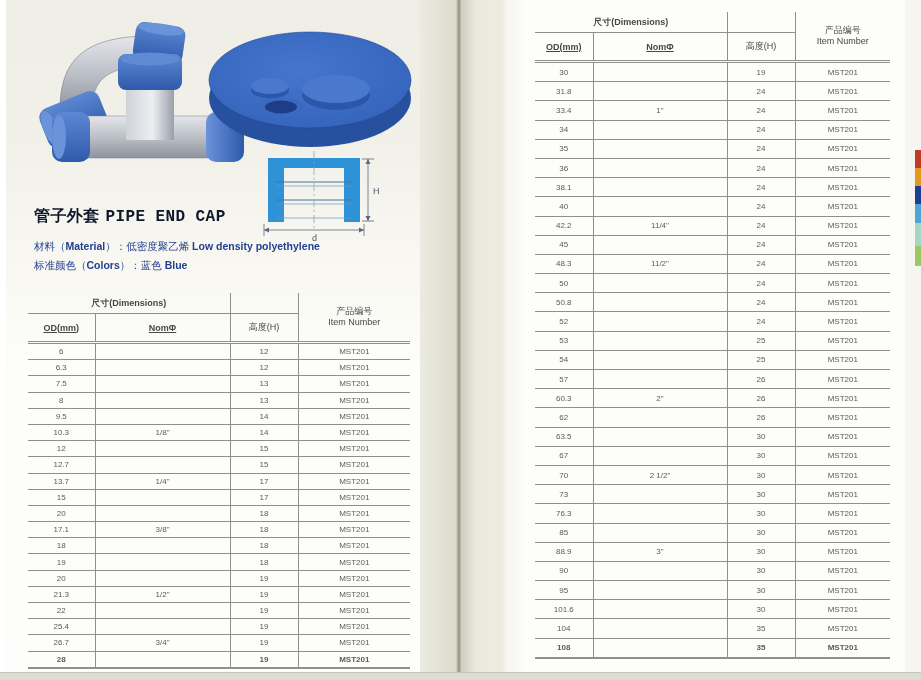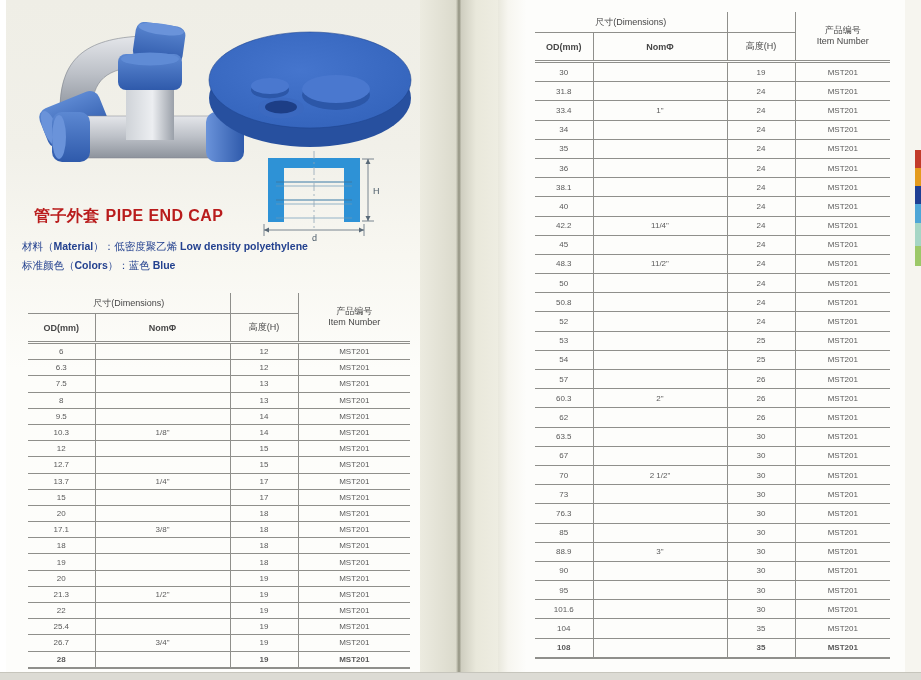--- a/index.html
+++ b/index.html
@@ -23,45 +23,45 @@
   .right-edge{position:absolute;left:905px;top:0;width:16px;height:672px;background:#f6f5ef;}
   .bottom-band{position:absolute;left:0;top:672px;width:921px;height:8px;background:#dcdbd4;border-top:1px solid #c6c5bc;}
   .color-bar{position:absolute;left:915px;top:150px;width:6px;}
   .color-bar .seg{width:6px;}
 
   .photos{position:absolute;left:18px;top:22px;}
   .diagram{position:absolute;left:256px;top:148px;}
 
   .title{
     position:absolute;left:34px;top:206px;
-    font-size:16px;font-weight:bold;color:#b91c1c;letter-spacing:.4px;white-space:nowrap;
+    font-size:16px;font-weight:bold;color:#0f172a;letter-spacing:.4px;white-space:nowrap;font-family:Liberation Mono, monospace;
   }
   .title .cn{margin-right:6px;}
   .specs{
-    position:absolute;left:22px;top:237px;
+    position:absolute;left:34px;top:237px;
     font-size:10.5px;color:#23418f;line-height:18.5px;white-space:nowrap;
   }
   .specs b{font-weight:bold;}
 
   table.tbl{
     position:absolute;border-collapse:collapse;table-layout:fixed;
     font-size:8px;color:#5a5a5a;
   }
   table.tbl th,table.tbl td{
     padding:0;text-align:center;vertical-align:middle;
     border-left:1px solid #8f8f8b;border-right:1px solid #8f8f8b;
     overflow:hidden;white-space:nowrap;
   }
   table.tbl th:first-child,table.tbl td:first-child{border-left:none;}
   table.tbl th:last-child,table.tbl td:last-child{border-right:none;}
   table.tbl thead th{font-weight:normal;color:#474747;font-size:9px;}
-  table.tbl thead .hdr-dims{border-bottom:1px solid #8f8f8b;font-weight:normal;height:20px;}
+  table.tbl thead .hdr-dims{border-bottom:1px solid #8f8f8b;font-weight:bold;height:20px;}
   table.tbl thead .hdr-gap{border-bottom:1px solid #8f8f8b;}
   table.tbl thead .hdr-col{height:27px;border-bottom:3px double #8f8f8b;}
-  table.tbl thead .hdr-bold{font-weight:bold;}
+  table.tbl thead .hdr-bold{font-weight:bold;text-decoration:underline;}
   table.tbl thead .hdr-item{border-bottom:3px double #8f8f8b;line-height:11px;}
   table.tbl tbody td{border-top:1px solid #8f8f8b;}
   table.tbl tbody tr:last-child td{border-bottom:2px solid #8f8f8b;font-weight:bold;}
   #left-table{left:28px;top:293px;width:382px;}
   #left-table tbody td{height:15.2px;}
   #right-table{left:535px;top:12px;width:355px;}
   #right-table tbody td{height:18.2px;}
 </style>
 </head>
 <body>

